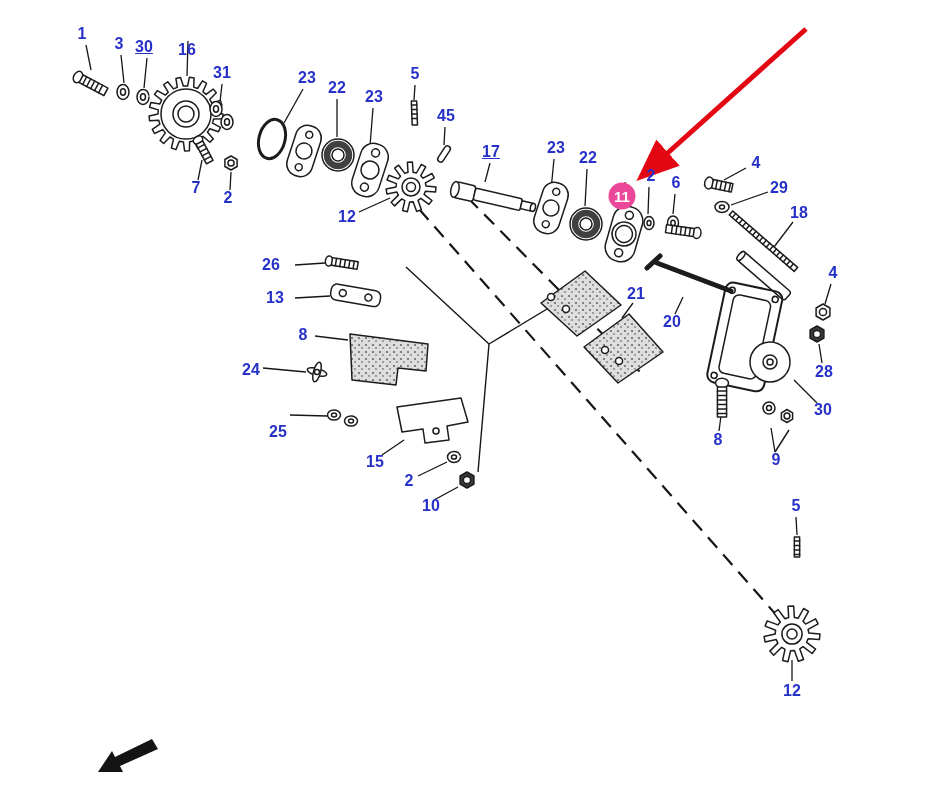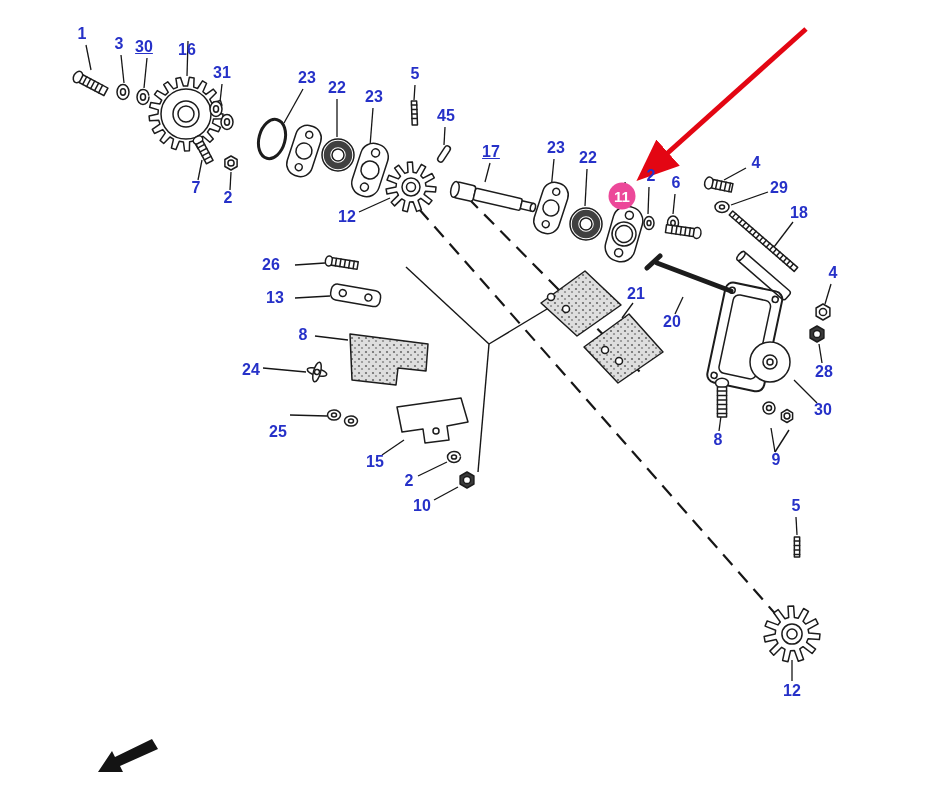--- a/index.html
+++ b/index.html
@@ -405,16 +405,16 @@
       <div class="part-label" style="left: 776px; top: 460px;">9</div>
       <div class="part-label" style="left: 796px; top: 506px;">5</div>
       <div class="part-label" style="left: 792px; top: 691px;">12</div>
       <div class="part-label" style="left: 271px; top: 265px;">26</div>
       <div class="part-label" style="left: 275px; top: 298px;">13</div>
       <div class="part-label" style="left: 303px; top: 335px;">8</div>
       <div class="part-label" style="left: 251px; top: 370px;">24</div>
       <div class="part-label" style="left: 278px; top: 432px;">25</div>
       <div class="part-label" style="left: 375px; top: 462px;">15</div>
       <div class="part-label" style="left: 409px; top: 481px;">2</div>
-      <div class="part-label" style="left: 422px; top: 506px;">10</div>
+      <div class="part-label" style="left: 431px; top: 506px;">10</div>
       <div class="part-label highlight" style="left: 622px; top: 168px; background: #ec4899; color: rgb(255, 255, 255); margin-top: 28px;">11</div>
     </div>
 </div>
 
 </body></html>

